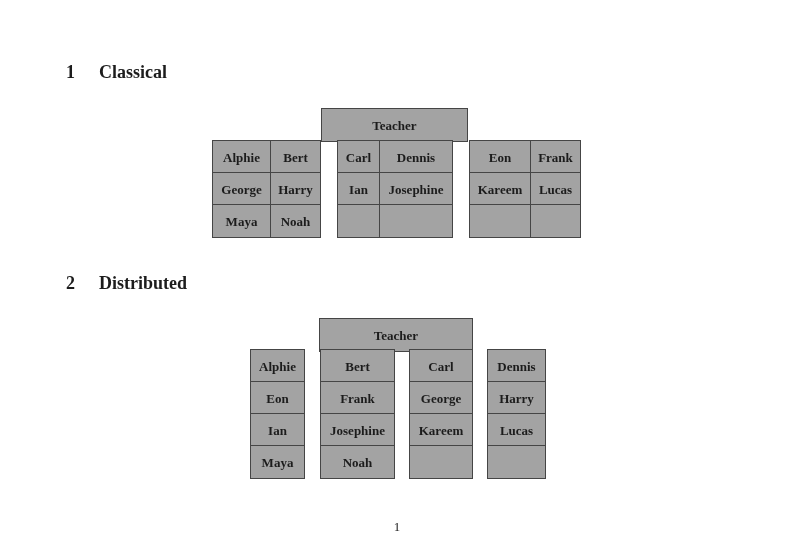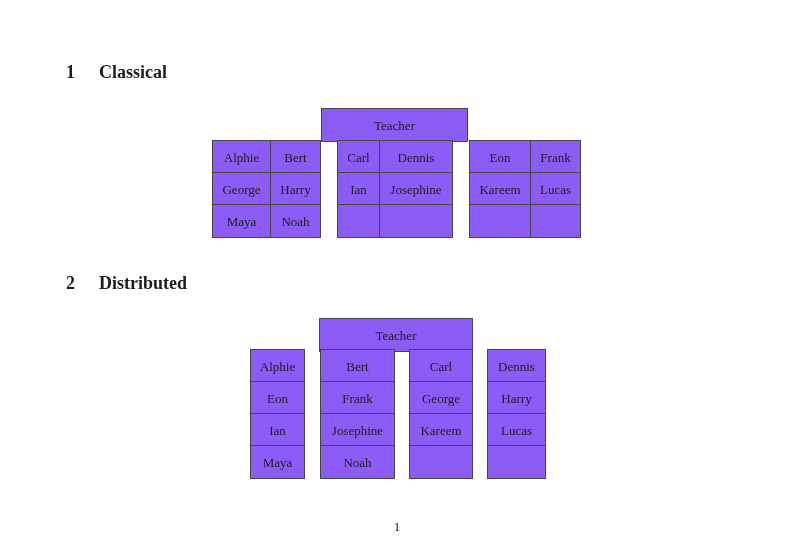--- a/index.html
+++ b/index.html
@@ -9,22 +9,22 @@
     color:#1c1c1c;position:relative;overflow:hidden;
   }
   .page{position:absolute;inset:0;background:#ffffff}
   .heading{
     position:absolute;left:66px;display:flex;
     font-weight:bold;font-size:18px;line-height:1.1;
   }
   .heading .sec-num{width:33px}
   .teacher-box,.desk,.sbox{
     position:absolute;height:34px;box-sizing:border-box;
-    border:1px solid #454545;background:#8b5cf6;
-    font-size:13px;line-height:1;
+    border:1px solid #454545;background:#a3a3a3;
+    font-size:13px;line-height:1;font-weight:bold;
   }
   .teacher-box,.sbox{
     display:flex;align-items:center;justify-content:center;
   }
   .desk{display:flex}
   .desk .cell{
     display:flex;align-items:center;justify-content:center;
     box-sizing:border-box;height:100%;
   }
   .desk .cell.l{border-right:1px solid #454545}

